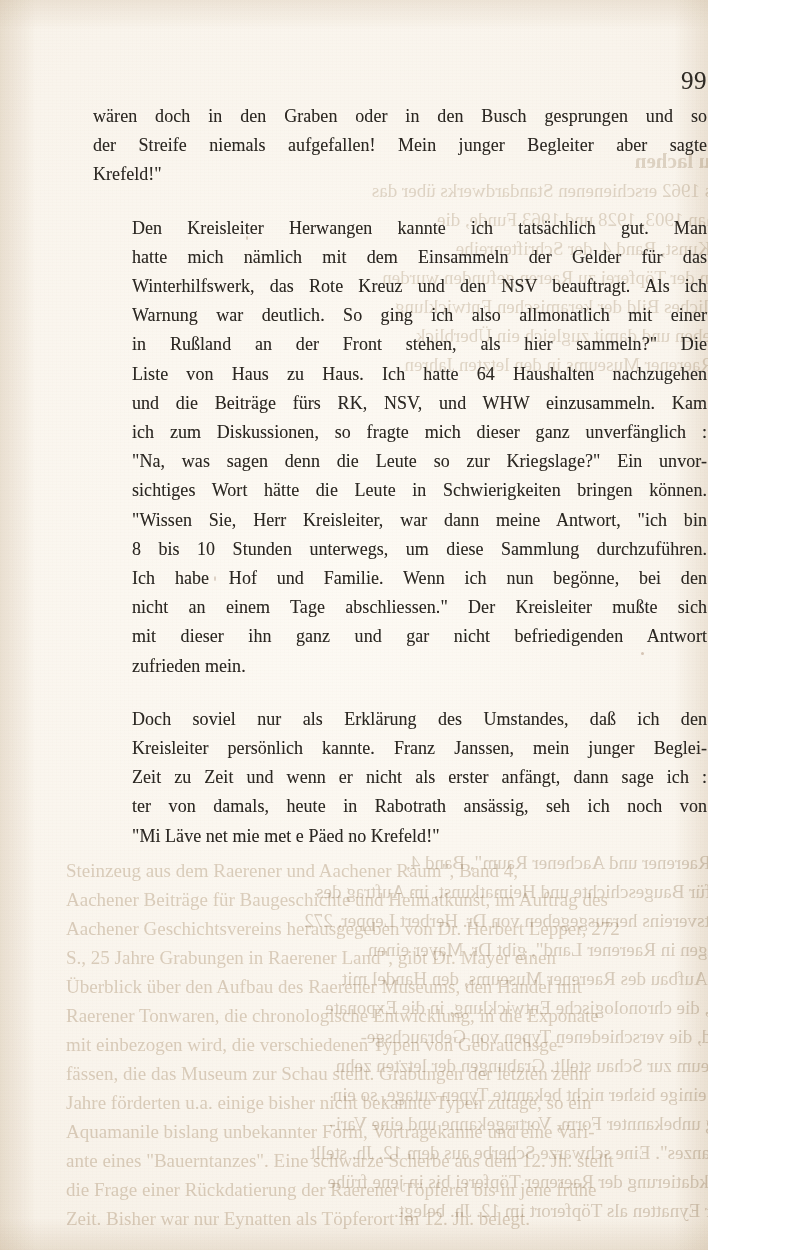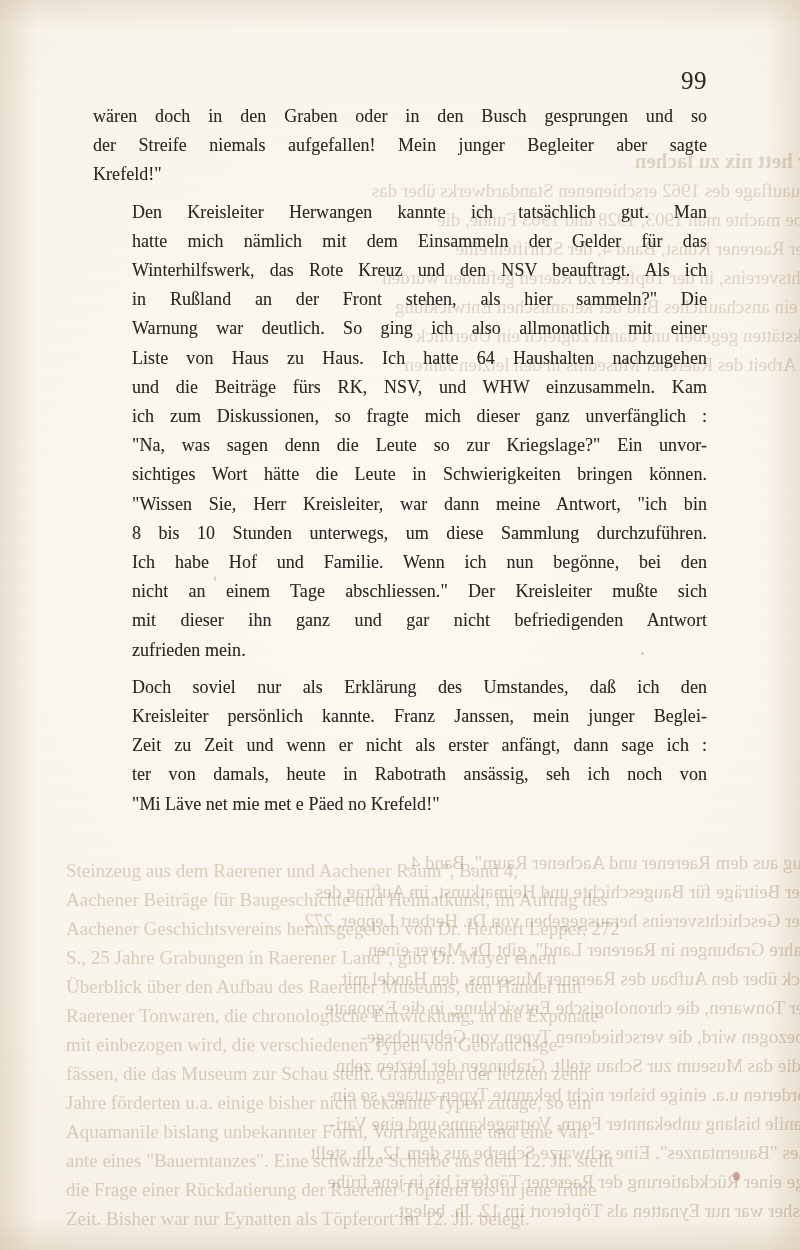--- a/index.html
+++ b/index.html
@@ -5,21 +5,21 @@
 <style>
   html, body {
     margin: 0;
     padding: 0;
     background: #ffffff;
   }
 
   
   #page {
     position: relative;
-    width: 800px;
+    width: 708px;
     height: 1250px;
     overflow: hidden;
     background: #faf6ef;
     background-image:
       radial-gradient(ellipse 120% 90% at 50% 45%, #fdfaf4 0%, #f9f4ec 55%, #f4ede2 88%, #efe6da 100%);
     font-family: "Liberation Serif", "DejaVu Serif", serif;
     color: #2b2722;
     -webkit-font-smoothing: antialiased;
   }
 
@@ -131,21 +131,21 @@
   .para {
     margin: 0;
     font-size: 18px;
     line-height: 29.2px;
     text-align: justify;
     text-justify: inter-word;
     color: #2b2722;
     letter-spacing: .05px;
   }
   .para.indent { text-indent: 39px; }
-  .para + .para { margin-top: 8px; }
+  .para + .para { margin-top: 24px; }
 
   
   .ln {
     display: block;
     text-align: justify;
     text-align-last: justify;
     white-space: pre;
   }
   .ln.last {
     text-align-last: left;
@@ -194,22 +194,22 @@
   <div id="textblock">
       <p class="para">
         <span class="ln">wären doch in den Graben oder in den Busch gesprungen und so</span>
         <span class="ln">der Streife niemals aufgefallen! Mein junger Begleiter aber sagte</span>
         <span class="ln last">Krefeld!"</span>
       </p>
       <p class="para indent">
         <span class="ln indent">Den Kreisleiter Herwangen kannte ich tatsächlich gut. Man</span>
         <span class="ln">hatte mich nämlich mit dem Einsammeln der Gelder für das</span>
         <span class="ln">Winterhilfswerk, das Rote Kreuz und den NSV beauftragt. Als ich</span>
+        <span class="ln">Warnung war deutlich. So ging ich also allmonatlich mit einer</span>
         <span class="ln">in Rußland an der Front stehen, als hier sammeln?" Die</span>
-        <span class="ln">Warnung war deutlich. So ging ich also allmonatlich mit einer</span>
         <span class="ln">Liste von Haus zu Haus. Ich hatte 64 Haushalten nachzugehen</span>
         <span class="ln">und die Beiträge fürs RK, NSV, und WHW einzusammeln. Kam</span>
         <span class="ln">ich zum Diskussionen, so fragte mich dieser ganz unverfänglich :</span>
         <span class="ln">"Na, was sagen denn die Leute so zur Kriegslage?" Ein unvor-</span>
         <span class="ln">sichtiges Wort hätte die Leute in Schwierigkeiten bringen können.</span>
         <span class="ln">"Wissen Sie, Herr Kreisleiter, war dann meine Antwort, "ich bin</span>
         <span class="ln">8 bis 10 Stunden unterwegs, um diese Sammlung durchzuführen.</span>
         <span class="ln">Ich habe Hof und Familie. Wenn ich nun begönne, bei den</span>
         <span class="ln">nicht an einem Tage abschliessen." Der Kreisleiter mußte sich</span>
         <span class="ln">mit dieser ihn ganz und gar nicht befriedigenden Antwort</span>

